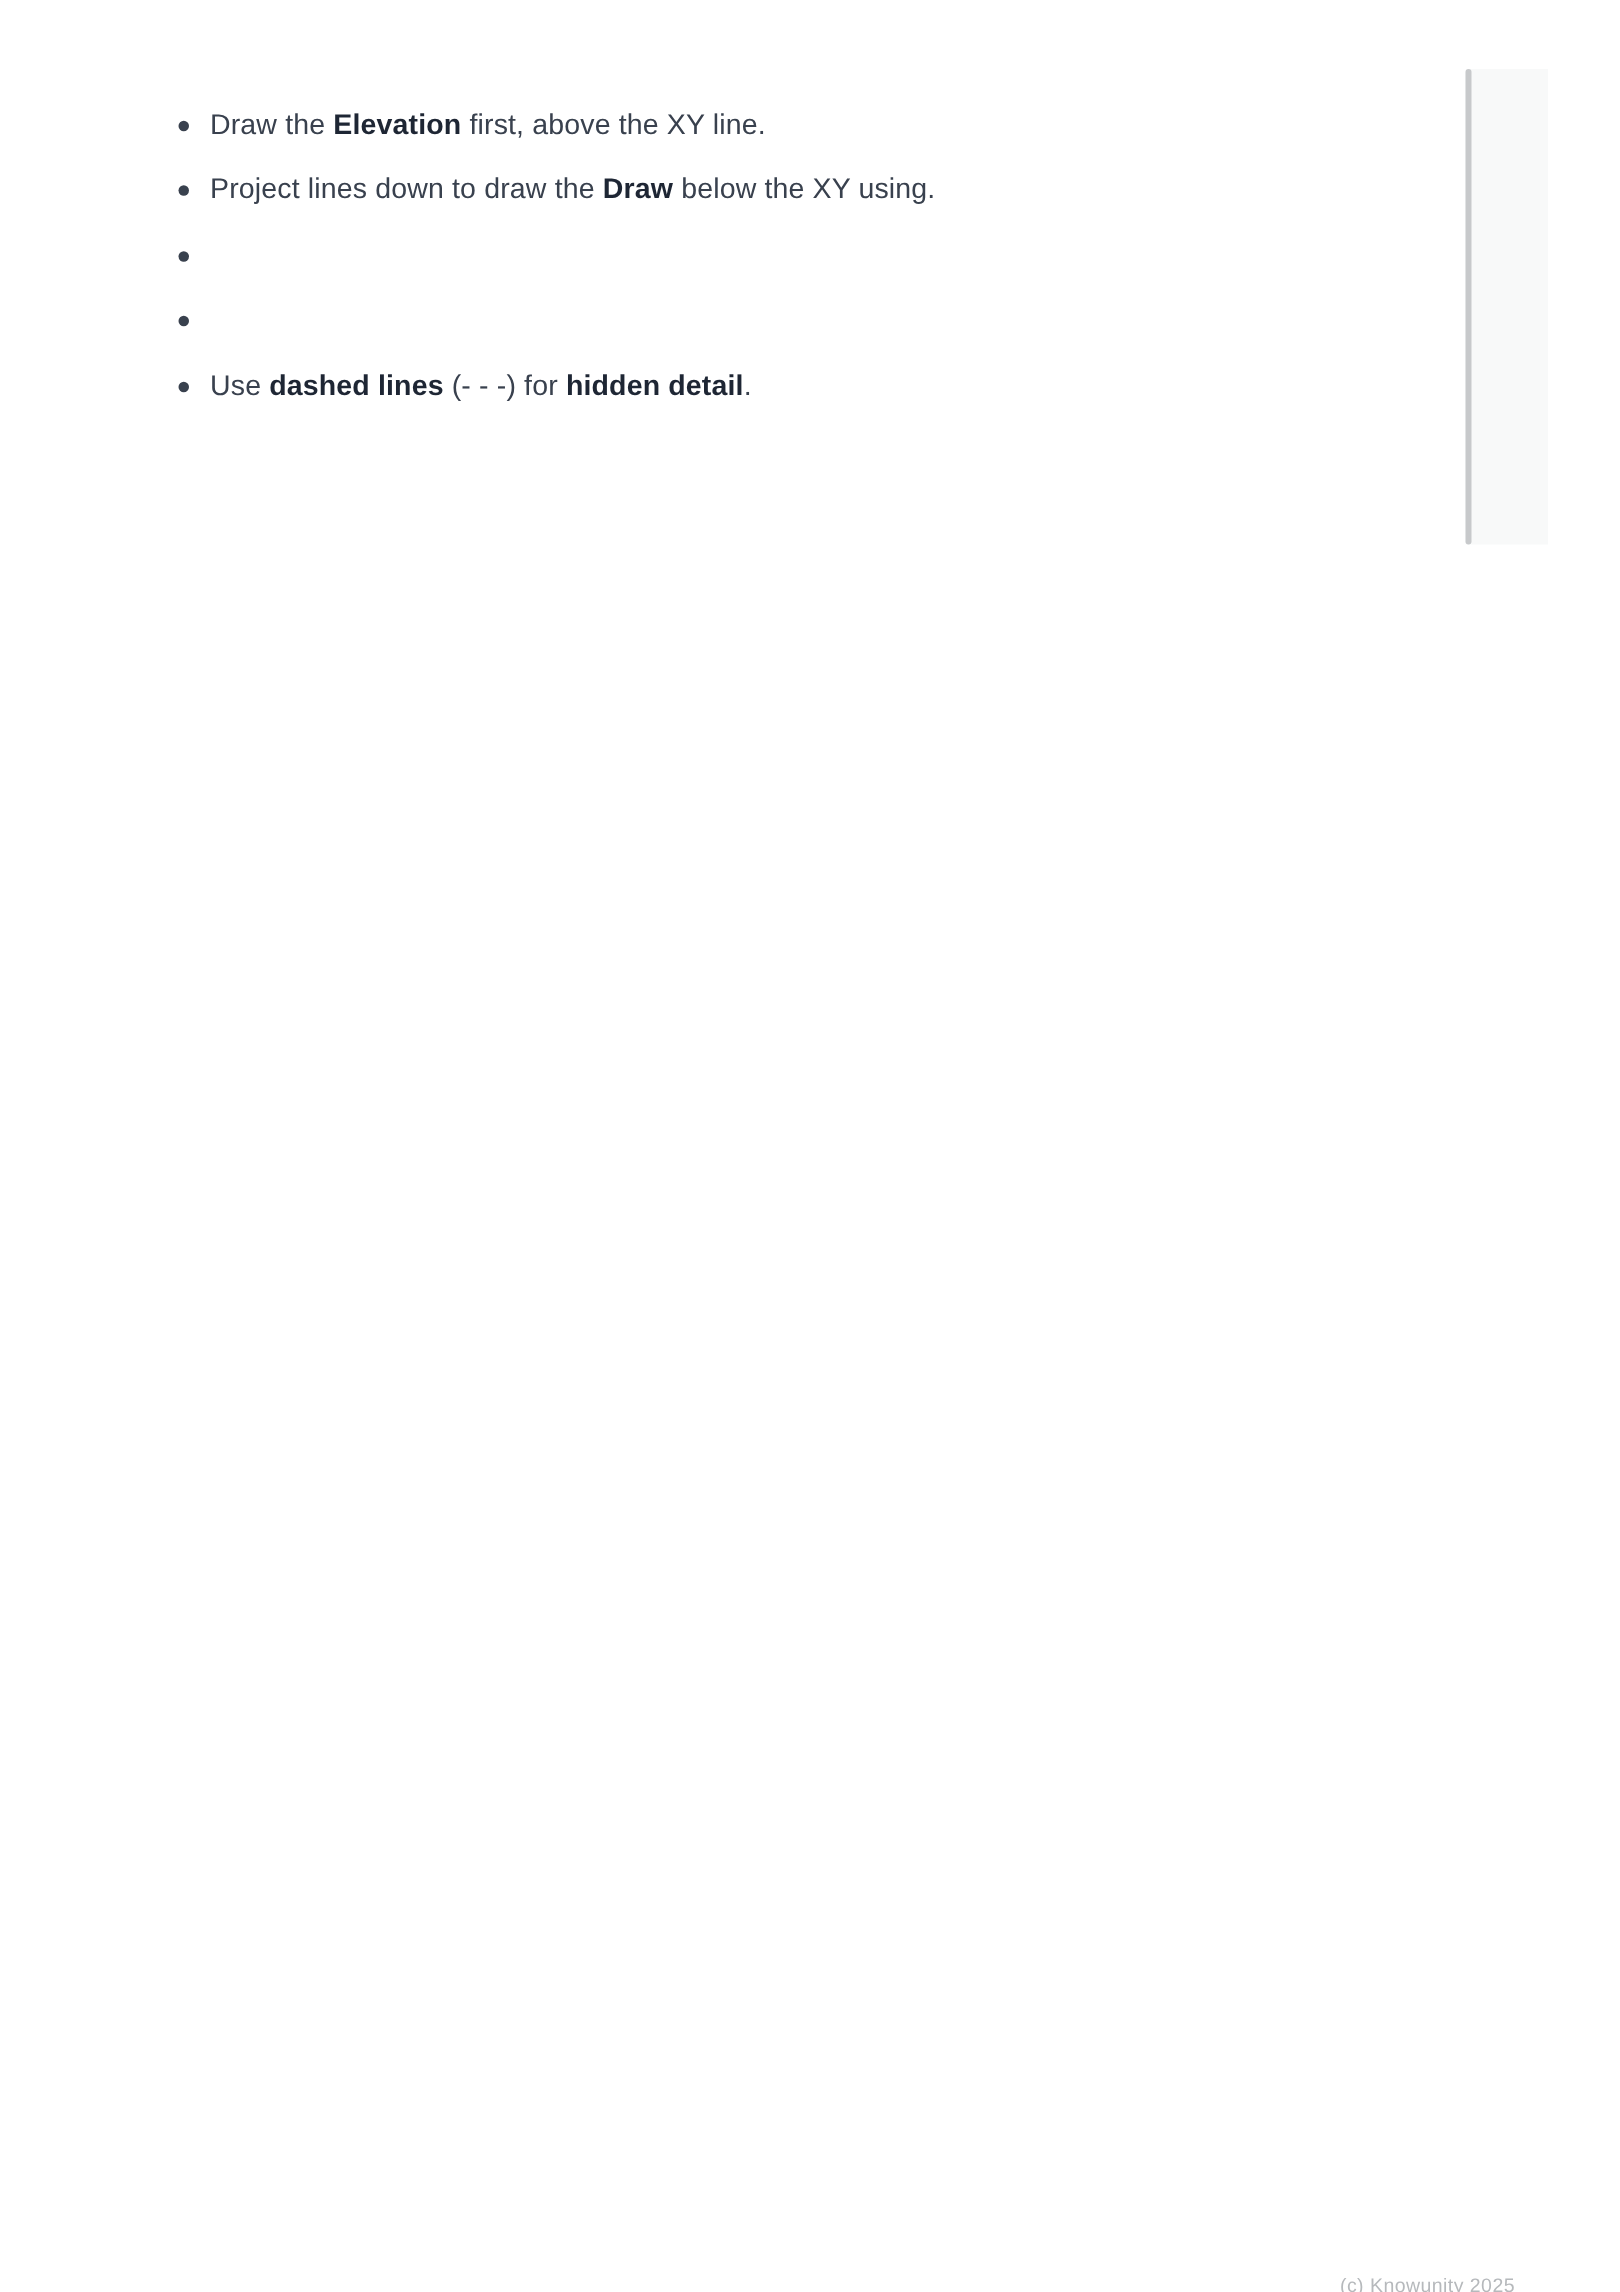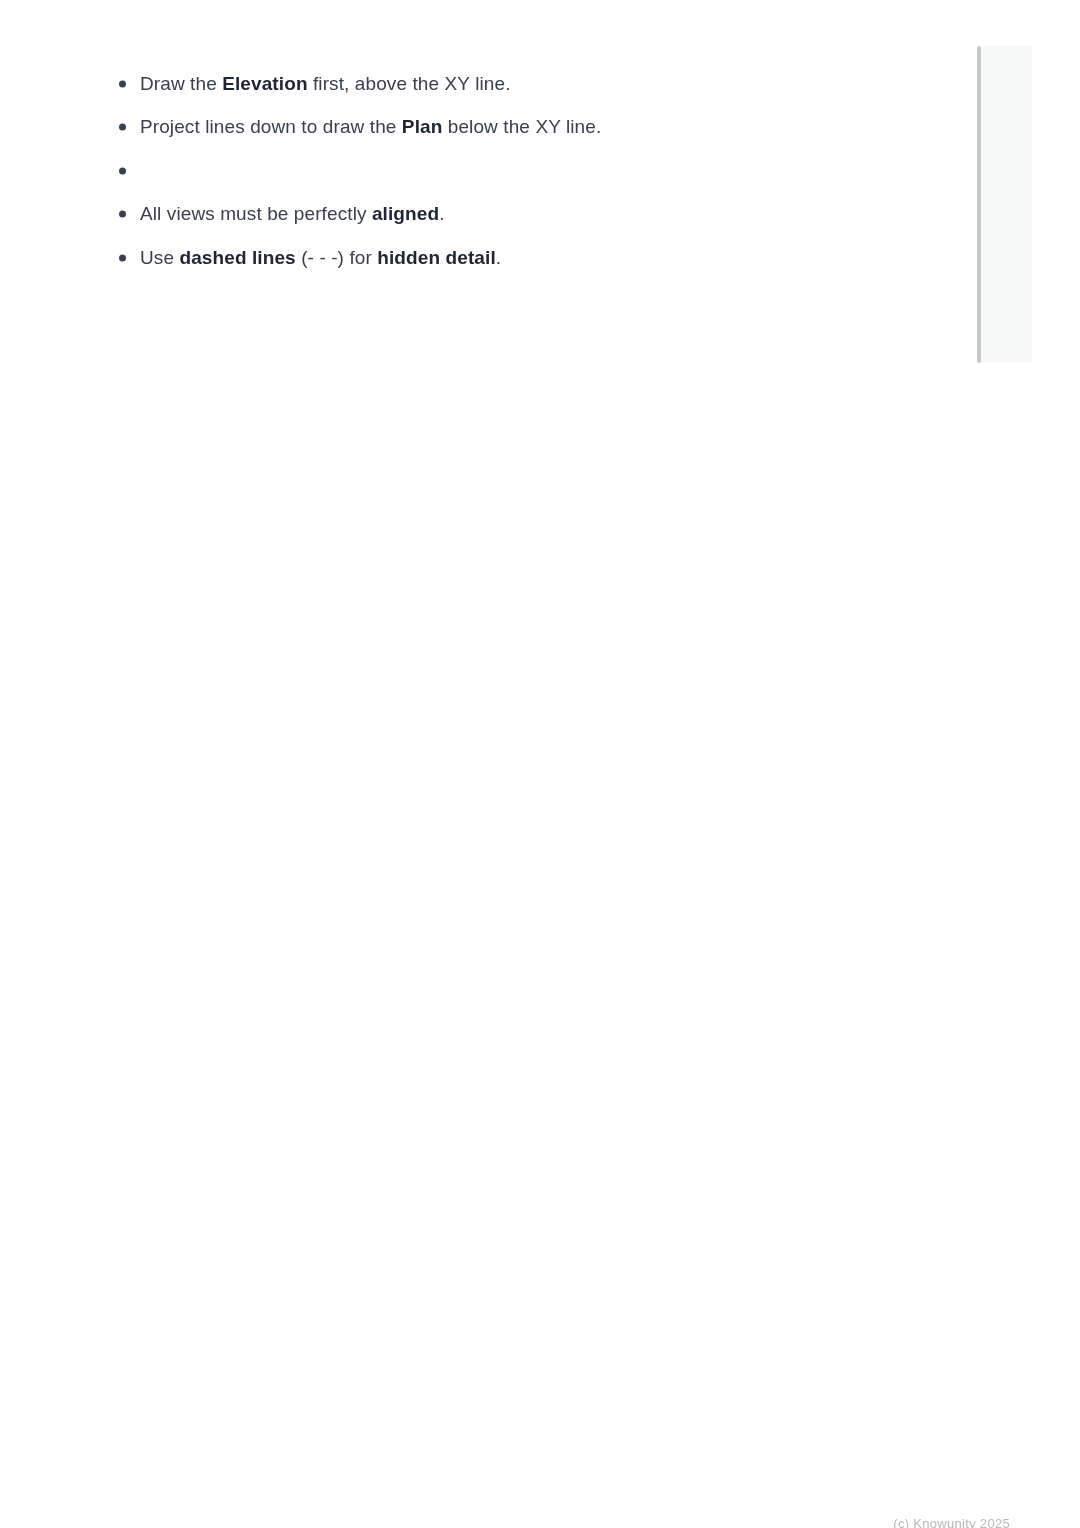--- a/index.html
+++ b/index.html
@@ -89,28 +89,27 @@
 
 <div class="page">
 
   <ul class="doc-list">
       <li>
         <span class="dot"></span>
         <span class="txt"><span>Draw the </span><span class="b">Elevation</span><span> first, above the XY line.</span></span>
       </li>
       <li>
         <span class="dot"></span>
-        <span class="txt"><span>Project lines down to draw the </span><span class="b">Plan</span><span> below the XY line.</span></span>
+        <span class="txt"><span>Project lines down to draw the </span><span class="b">Draw</span><span> below the XY using.</span></span>
       </li>
       <li>
         <span class="dot"></span>
       </li>
       <li>
         <span class="dot"></span>
-        <span class="txt"><span>All views must be perfectly </span><span class="b">aligned</span><span>.</span></span>
       </li>
       <li>
         <span class="dot"></span>
         <span class="txt"><span>Use </span><span class="b">dashed lines</span><span> (- - -) for </span><span class="b">hidden detail</span><span>.</span></span>
       </li>
     </ul>
 
   <div class="side-scroll">
     <div class="thumb"></div>
   </div>

